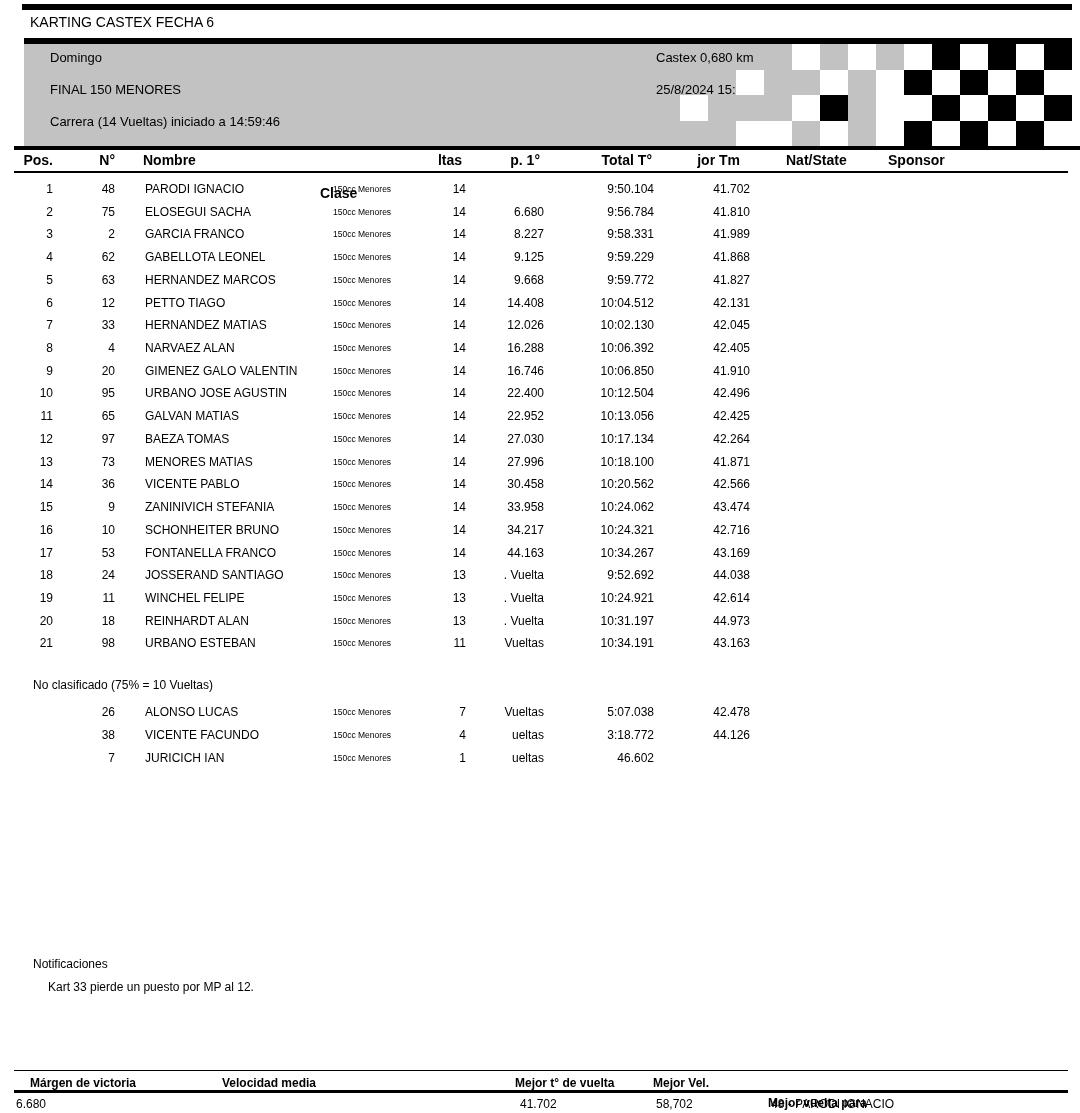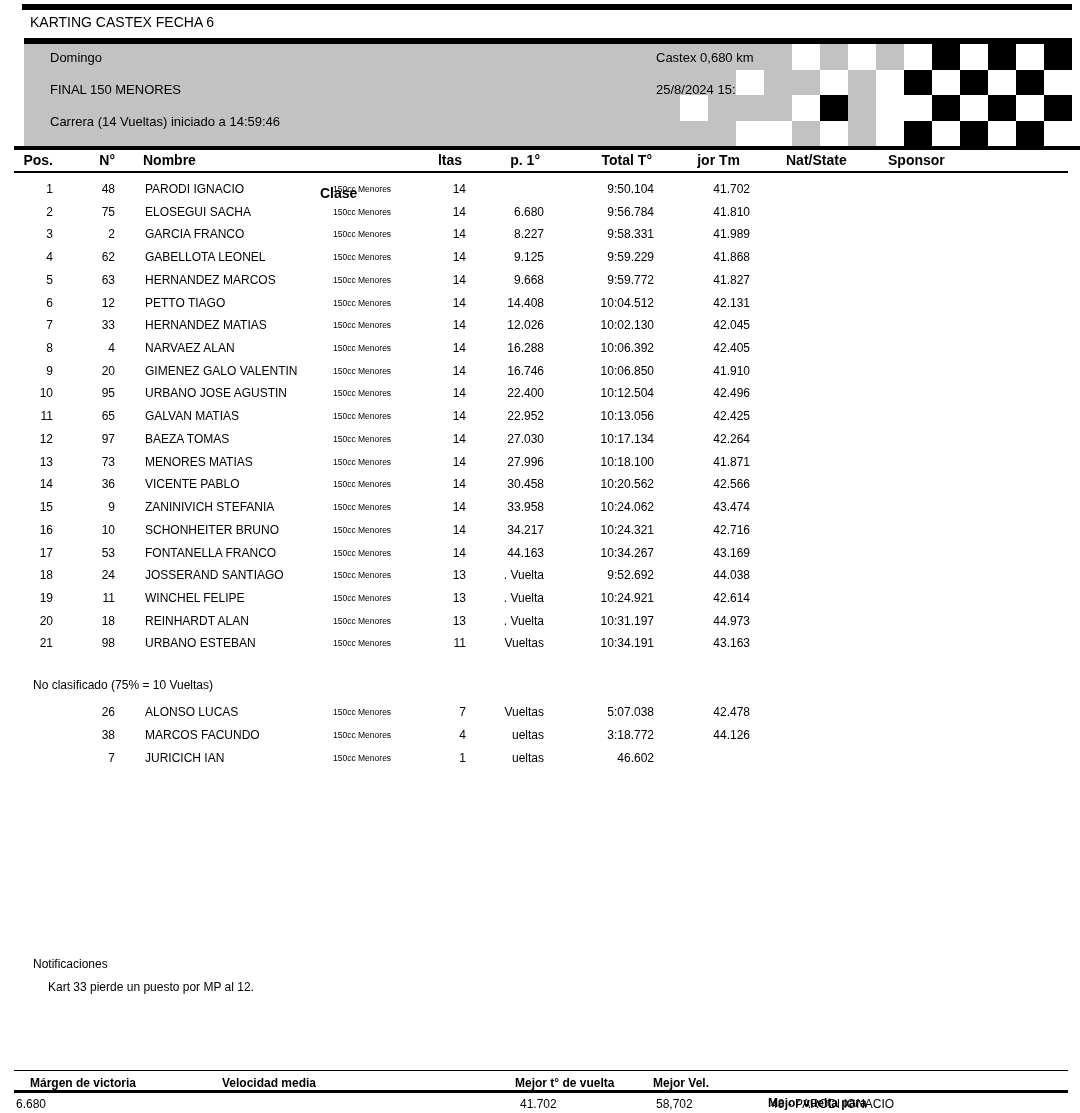--- a/index.html
+++ b/index.html
@@ -378,21 +378,21 @@
         <span class="tcell c-name">ALONSO LUCAS</span>
         <span class="tcell c-clase">150cc Menores</span>
         <span class="tcell c-laps">7</span>
         <span class="tcell c-dif">Vueltas</span>
         <span class="tcell c-total">5:07.038</span>
         <span class="tcell c-best">42.478</span>
       </div>
       <div class="trow" style="top: 724px;">
         <span class="tcell c-pos"></span>
         <span class="tcell c-num">38</span>
-        <span class="tcell c-name">MARCOS FACUNDO</span>
+        <span class="tcell c-name">VICENTE FACUNDO</span>
         <span class="tcell c-clase">150cc Menores</span>
         <span class="tcell c-laps">4</span>
         <span class="tcell c-dif">ueltas</span>
         <span class="tcell c-total">3:18.772</span>
         <span class="tcell c-best">44.126</span>
       </div>
       <div class="trow" style="top: 747px;">
         <span class="tcell c-pos"></span>
         <span class="tcell c-num">7</span>
         <span class="tcell c-name">JURICICH IAN</span>

